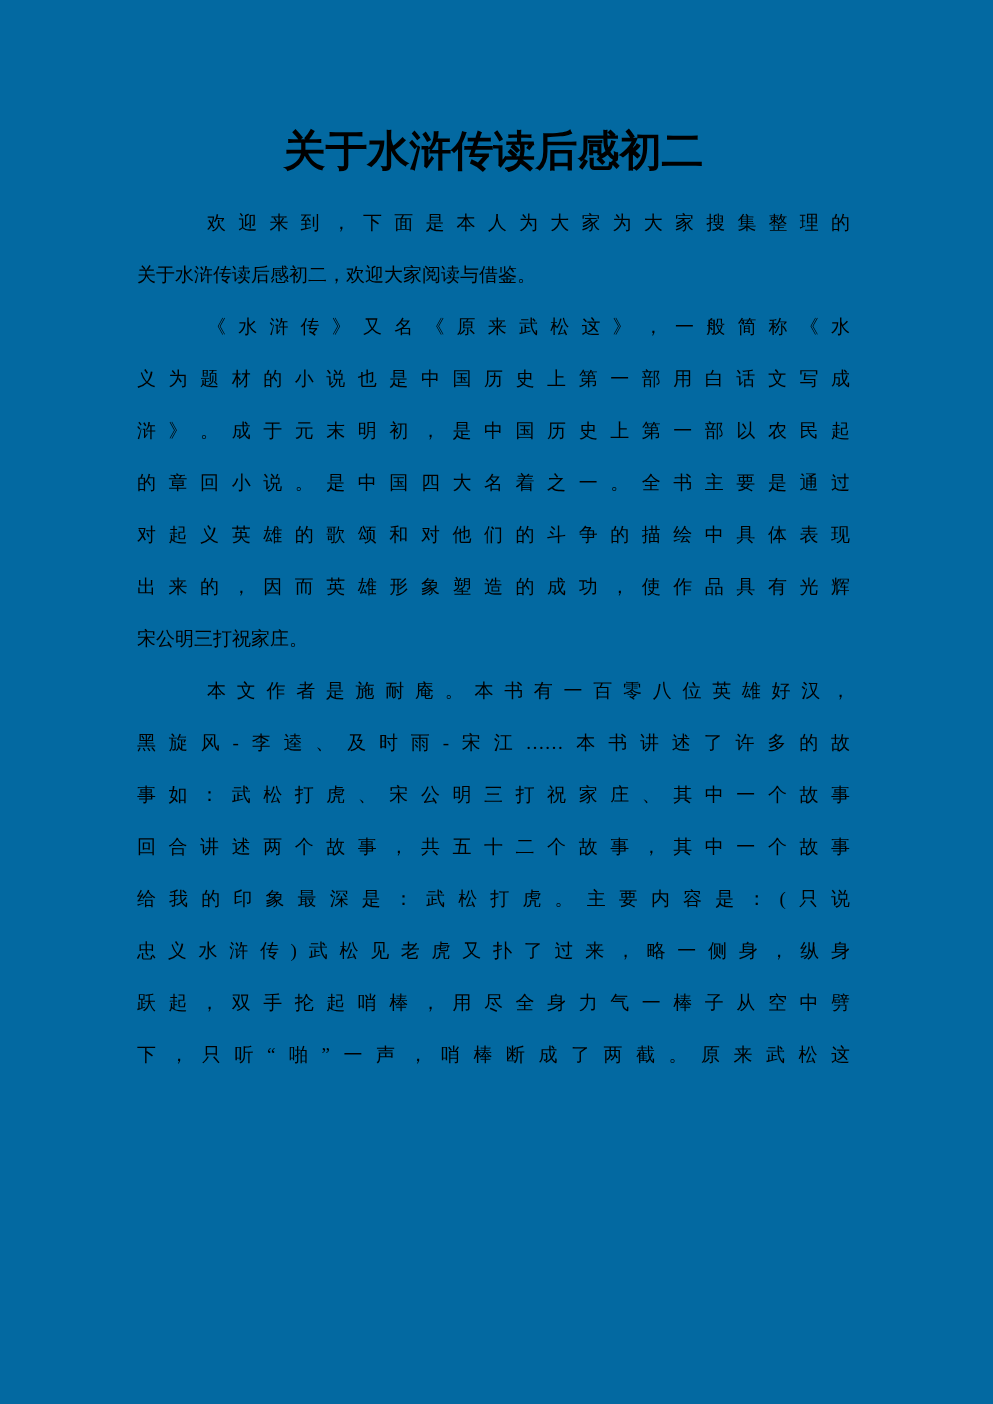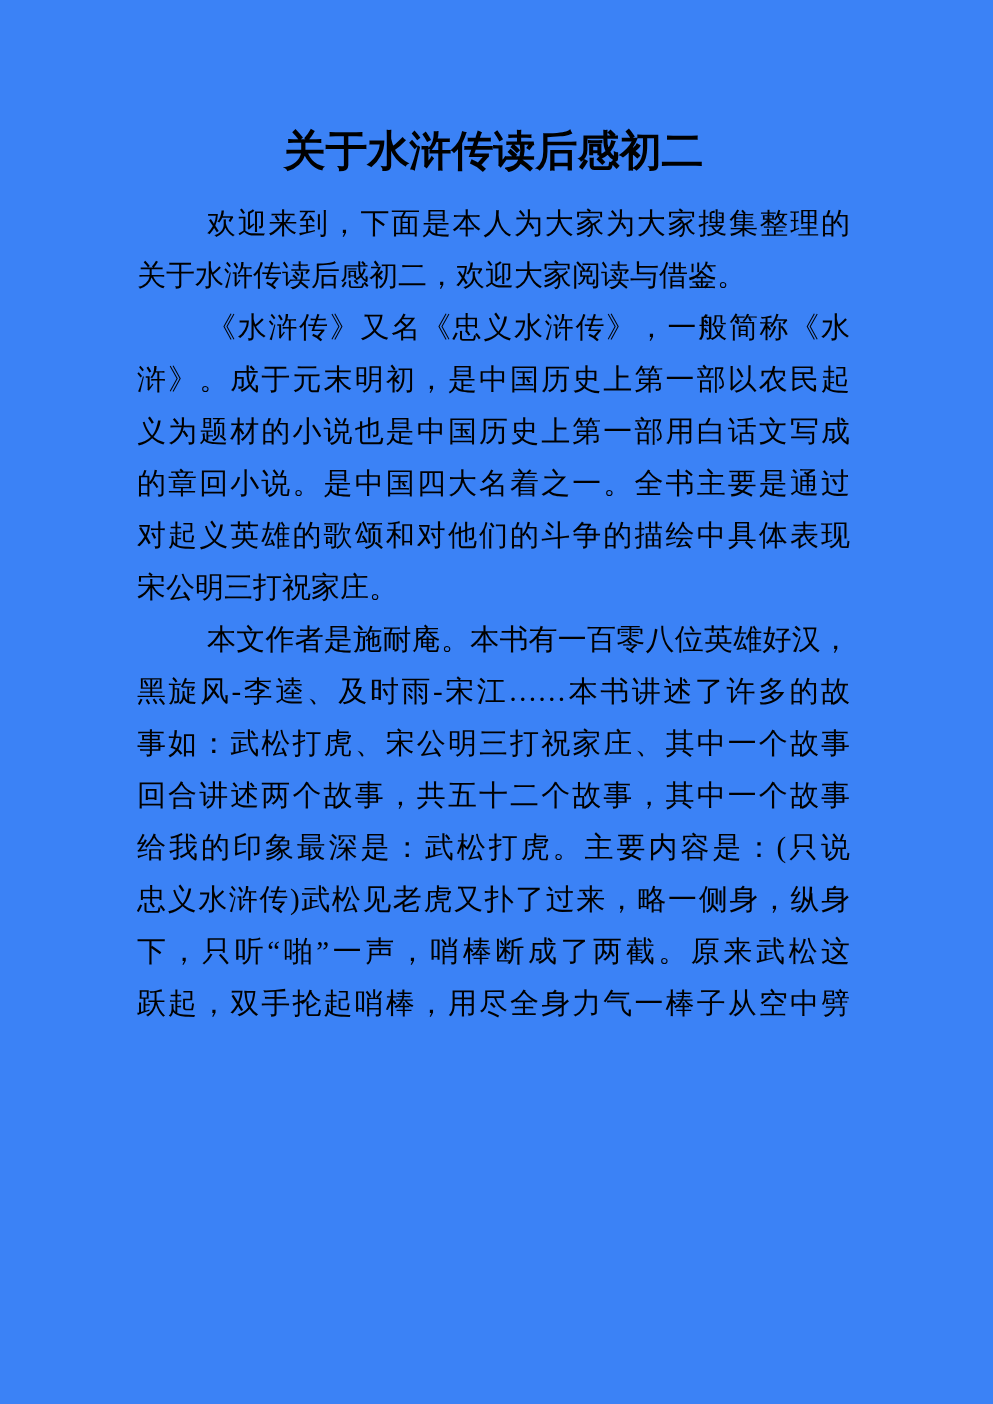--- a/index.html
+++ b/index.html
@@ -11,21 +11,21 @@
     width: 993px;
     height: 1404px;
     position: relative;
     overflow: hidden;
     font-family: "Liberation Serif", "DejaVu Serif", serif;
     color: #000000;
   }
   .page {
     width: 993px;
     height: 1404px;
-    background: #3b82f6;
+    background: #0369a1;
     box-sizing: border-box;
     padding-left: 137px;
     padding-right: 143px;
   }
   .title {
     margin: 0;
     padding-top: 122px;
     width: 713px;
     font-family: "Liberation Sans", "DejaVu Sans", sans-serif;
     font-weight: 700;
@@ -41,21 +41,21 @@
     width: 713px;
   }
   .paragraph {
     margin: 0;
     padding: 0;
   }
   .line {
     width: 713px;
     height: 52px;
     line-height: 52px;
-    font-size: 29px;
+    font-size: 19px;
     color: #000000;
     text-align: justify;
     text-align-last: justify;
     overflow: hidden;
     white-space: normal;
   }
   .line.first {
     text-indent: 70px;
   }
   .line.last {
@@ -67,31 +67,32 @@
 <body>
 
 <main class="page">
   <h1 class="title">关于水浒传读后感初二</h1>
   <section class="content">
       <div class="paragraph">
         <div class="line first">欢迎来到，下面是本人为大家为大家搜集整理的</div>
         <div class="line last">关于水浒传读后感初二，欢迎大家阅读与借鉴。</div>
       </div>
       <div class="paragraph">
-        <div class="line first">《水浒传》又名《忠义水浒传》，一般简称《水</div>
+        <div class="line first">《水浒传》又名《原来武松这》，一般简称《水</div>
+        <div class="line">义为题材的小说也是中国历史上第一部用白话文写成</div>
         <div class="line">浒》。成于元末明初，是中国历史上第一部以农民起</div>
-        <div class="line">义为题材的小说也是中国历史上第一部用白话文写成</div>
         <div class="line">的章回小说。是中国四大名着之一。全书主要是通过</div>
         <div class="line">对起义英雄的歌颂和对他们的斗争的描绘中具体表现</div>
+        <div class="line">出来的，因而英雄形象塑造的成功，使作品具有光辉</div>
         <div class="line last">宋公明三打祝家庄。</div>
       </div>
       <div class="paragraph">
         <div class="line first">本文作者是施耐庵。本书有一百零八位英雄好汉，</div>
         <div class="line">黑旋风-李逵、及时雨-宋江……本书讲述了许多的故</div>
         <div class="line">事如：武松打虎、宋公明三打祝家庄、其中一个故事</div>
         <div class="line">回合讲述两个故事，共五十二个故事，其中一个故事</div>
         <div class="line">给我的印象最深是：武松打虎。主要内容是：(只说</div>
         <div class="line">忠义水浒传)武松见老虎又扑了过来，略一侧身，纵身</div>
+        <div class="line">跃起，双手抡起哨棒，用尽全身力气一棒子从空中劈</div>
         <div class="line">下，只听“啪”一声，哨棒断成了两截。原来武松这</div>
-        <div class="line">跃起，双手抡起哨棒，用尽全身力气一棒子从空中劈</div>
       </div>
     </section>
 </main>
 
 </body></html>

